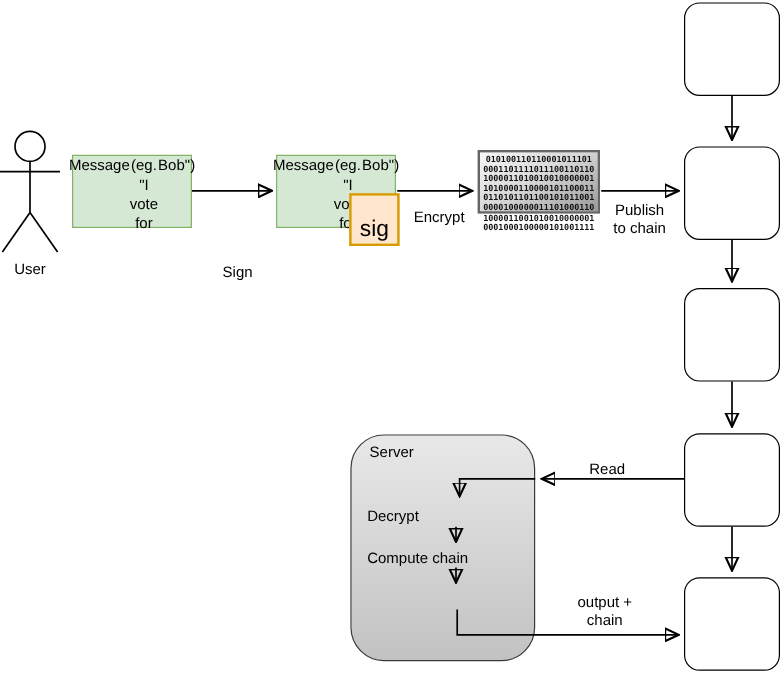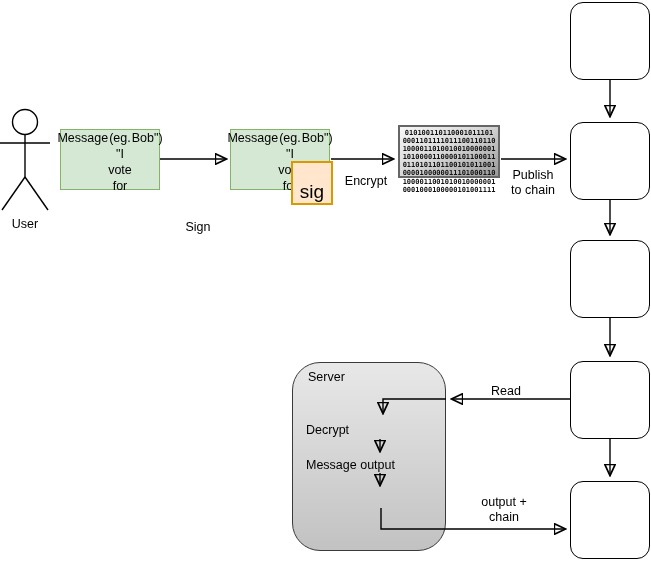--- a/index.html
+++ b/index.html
@@ -80,21 +80,21 @@
 
   <div class="abs chain-block" style="top:2px;"></div>
   <div class="abs chain-block" style="top:122px;"></div>
   <div class="abs chain-block" style="top:240px;"></div>
   <div class="abs chain-block" style="top:361px;"></div>
   <div class="abs chain-block" style="top:481px;"></div>
 
   <div class="abs server-box" style="left:292px;top:362px;width:154px;height:189px;"></div>
   <div class="abs server-title" style="left:308px;top:370px;">Server</div>
   <div class="abs server-step" style="left:306px;top:423px;">Decrypt</div>
-  <div class="abs server-step" style="left:306px;top:458px;">Message output</div>
+  <div class="abs server-step" style="left:306px;top:458px;">Compute chain</div>
 
   <div class="abs lbl" style="left:-15px;top:217px;">User</div>
   <div class="abs lbl" style="left:158px;top:174px;margin-top:46px;">Sign</div>
   <div class="abs lbl" style="left:326px;top:174px;">Encrypt</div>
   <div class="abs lbl lbl2" style="left:493px;top:168px;">
     <div>Publish</div>
     <div>to chain</div>
   </div>
   <div class="abs lbl" style="left:466px;top:384px;">Read</div>
   <div class="abs lbl lbl2" style="left:464px;top:495px;">

